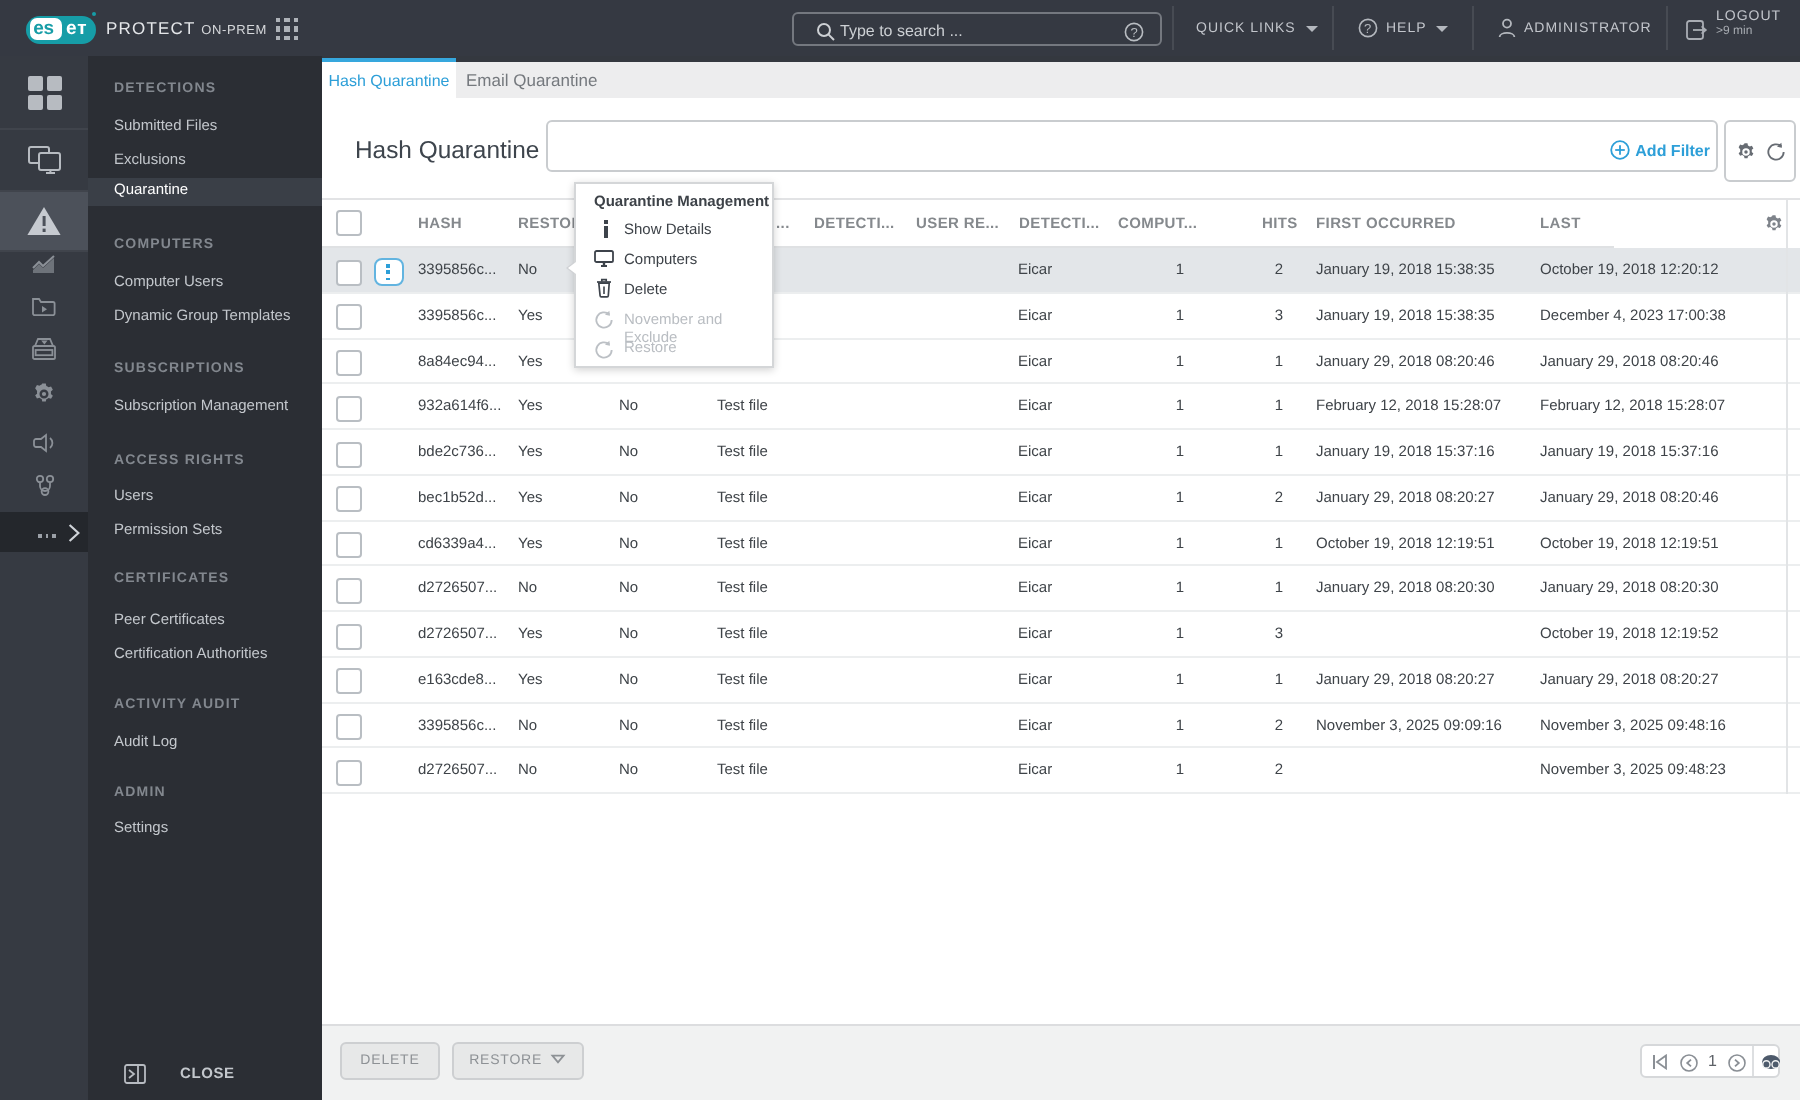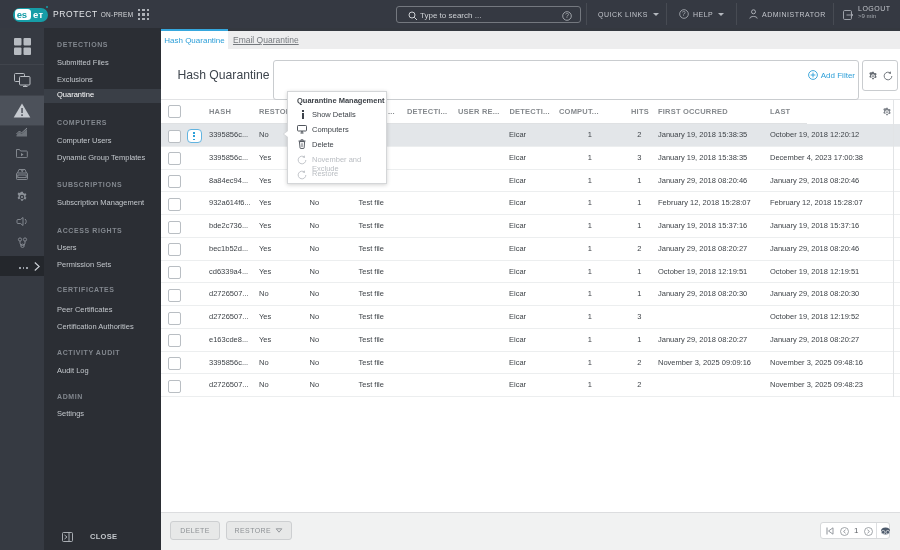--- a/index.html
+++ b/index.html
@@ -39,26 +39,26 @@
   #m-active-band { position:absolute; left:0; top:60.5px; width:117px; height:14px; background:#3a3f47; }
   .m-item.active { color:#ffffff; }
   #expander { position:absolute; left:0; top:256px; width:44px; height:20px; background:#24272c; color:#9ba0a7; }
   #closebar { position:absolute; left:0; top:524px; width:161px; height:26px; }
   #closebar .txt { position:absolute; left:90px; top:8px; font-size:7.5px; font-weight:bold; letter-spacing:0.3px; color:#c3c7cc; }
 
   
   #tabbar { position:absolute; left:161px; top:28px; width:739px; height:22px; background:#ededee; }
   #tabdark { position:absolute; left:0; top:0; width:739px; height:3px; background:#34383f; }
   #tab1 { position:absolute; left:0; top:1px; width:67px; height:21px; background:#fff; border-top:2px solid #36a7dd; color:#2d9fd8; font-size:8px; text-align:center; line-height:19px; }
-  #tab2 { position:absolute; left:72px; top:3px; height:19px; color:#75797e; font-size:8.5px; line-height:19px;text-decoration:underline; }
+  #tab2 { position:absolute; left:72px; top:3px; height:19px; color:#75797e; font-size:8.5px; line-height:19px; }
 
   
   #toolbar { position:absolute; left:161px; top:49px; width:739px; height:51px; background:#fff; border-bottom:1px solid #e2e3e5; }
   #pagetitle { position:absolute; left:16.5px; top:19px; font-size:12.2px; color:#3e454d; }
-  #filterbox { position:absolute; left:112px; top:10.5px; width:586px; height:40px; border:1px solid #c9cccf; border-radius:3px; }
+  #filterbox { position:absolute; left:112px; top:10.5px; width:586px; height:26px; border:1px solid #c9cccf; border-radius:3px;font-weight:bold; }
   #addfilter { position:absolute; right:3px; top:9px; font-size:8px; color:#2d9fd8; }
   #gearbox { position:absolute; left:701px; top:10.5px; width:36px; height:31.5px; border:1px solid #c9cccf; border-radius:3px; }
 
   
   #tablewrap { position:absolute; left:161px; top:100px; width:739px; height:297px; background:#fff; }
   #thead { position:absolute; left:0; top:0; width:646px; height:24px; border-bottom:1px solid #dfe1e3; }
   .th { position:absolute; top:0; height:24px; line-height:24px; font-size:7.5px; font-weight:bold; color:#85898d; letter-spacing:0.2px; }
   .trow { position:absolute; left:0; width:739px; height:22.75px; border-bottom:1px solid #eceeef; }
   .trow.hl { background:#e3e6e9; }
   .td { position:absolute; top:0; height:22px; line-height:22px; font-size:7.5px; color:#3e4348; white-space:nowrap; }

